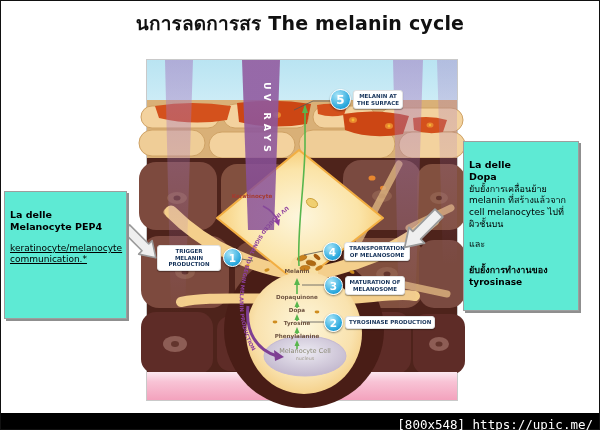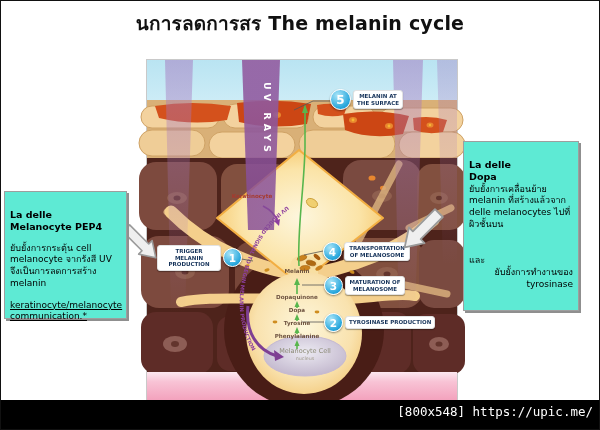--- a/index.html
+++ b/index.html
@@ -34,26 +34,26 @@
   
   .side-box{position:absolute;background:#5eead4;border:1px solid #9e9e9e;
     box-shadow:2px 2px 0 #8f8f8f;padding:17px 5px;box-sizing:border-box;
     font-size:9px;line-height:1.3;color:#000;}
   .side-box .bt{font-weight:bold;font-size:9.5px;line-height:1.25;}
   .lbox{left:3px;top:190px;width:123px;height:128px;}
   .rbox{left:462px;top:140px;width:116px;height:170px;}
   .lbox .body{margin-top:10px;}
   .lbox .foot{margin-top:10px;text-decoration:underline;}
   .rbox .body{margin-top:1px;}
-  .rbox .andw{margin-top:24px;}
-  .rbox .footb{margin-top:1px;font-weight:normal;text-align:right;}
+  .rbox .andw{margin-top:8px;}
+  .rbox .footb{margin-top:15px;font-weight:bold;}
   
   .ptr{position:absolute;}
   
-  .wbar{position:absolute;left:0;right:0;bottom:0;height:29px;background:#000;}
+  .wbar{position:absolute;left:0;right:0;bottom:0;height:16px;background:#000;}
   .wbar span{position:absolute;right:6px;top:0;line-height:24px;color:#fff;
     font-family:"DejaVu Sans Mono",monospace;font-size:12.5px;}
 </style>
 </head>
 <body>
 
 <div class="screen">
 
   <div class="title">นการลดการสร The melanin cycle</div>
 
@@ -279,28 +279,27 @@
   <svg class="ptr" style="left:120px;top:222px" width="38" height="38" viewBox="-3 -3 36 36">
     <polygon points="5.2,-1.2 23.3,16.9 26.5,13.7 30,30 13.7,26.5 16.9,23.3 -1.2,5.2" fill="#efefef" stroke="#9a9a9a" stroke-width="1.5" stroke-linejoin="round"></polygon>
   </svg>
   <svg class="ptr" style="left:400px;top:206px;transform:scaleX(-1)" width="44" height="44" viewBox="-3 -3 36 36">
     <polygon points="5.2,-1.2 23.3,16.9 26.5,13.7 30,30 13.7,26.5 16.9,23.3 -1.2,5.2" fill="#efefef" stroke="#9a9a9a" stroke-width="1.5" stroke-linejoin="round"></polygon>
   </svg>
 
   <div class="side-box lbox">
     <div class="bt">La delle</div>
     <div class="bt">Melanocyte PEP4</div>
-    <div class="body">ยับยั้งการกระตุ้น cell melanocyte จากรังสี UV จึงเป็นการลดการสร้าง melanin</div>
     <div class="foot">keratinocyte/melanocyte communication.*</div>
   </div>
 
   <div class="side-box rbox">
     <div class="bt">La delle</div>
     <div class="bt">Dopa</div>
-    <div class="body">ยับยั้งการเคลื่อนย้าย melanin ที่สร้างแล้วจาก delle melanocytes ไปที่ผิวชั้นบน</div>
+    <div class="body">ยับยั้งการเคลื่อนย้าย melanin ที่สร้างแล้วจาก cell melanocytes ไปที่ผิวชั้นบน</div>
     <div class="andw">และ</div>
     <div class="footb">ยับยั้งการทำงานของ tyrosinase</div>
   </div>
 
   <div class="wbar">
     <span>[800x548] https://upic.me/</span>
   </div>
 
 </div>
 

